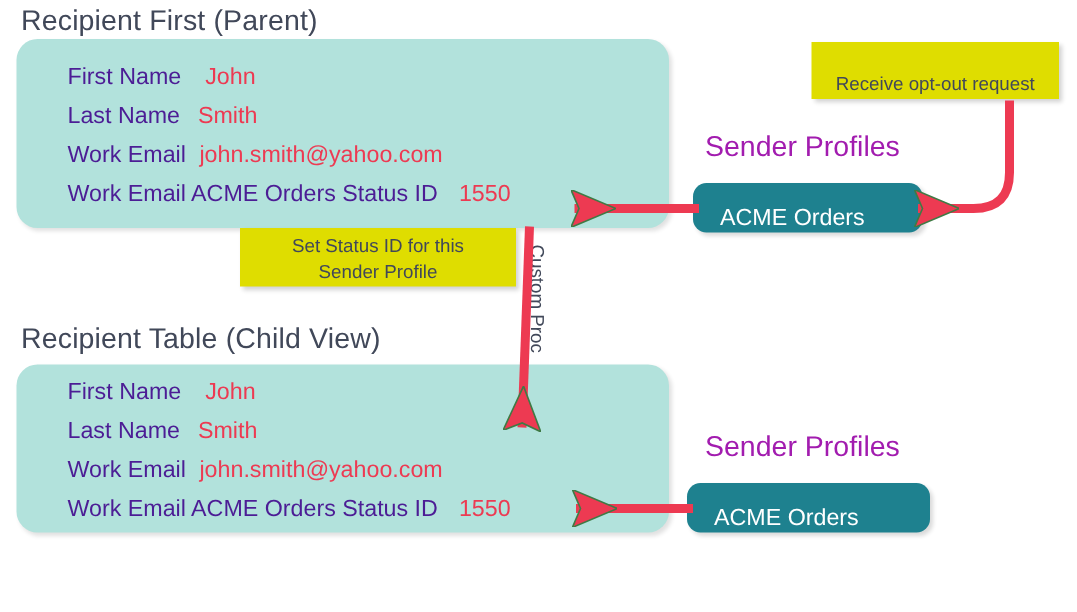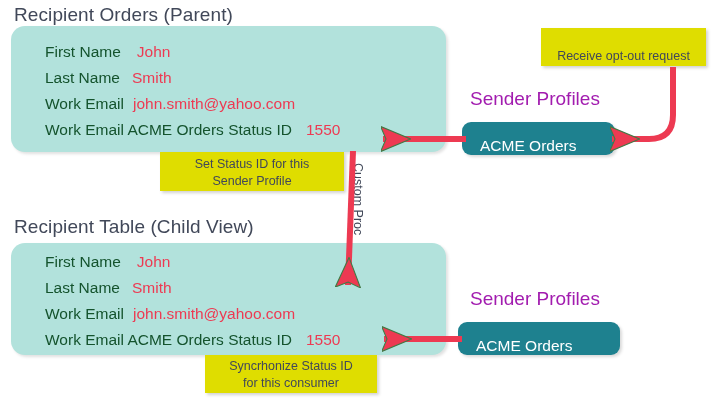--- a/index.html
+++ b/index.html
@@ -51,21 +51,21 @@
   #panel-child  { left: 11px; top: 243px; width: 435px; height: 112px; }
 
   .row {
     position: absolute;
     left: 34px;
     white-space: nowrap;
     font-size: 15.5px;
     line-height: 1;
   }
   .row .lbl {
-    color: #14532d;
+    color: #4c1d95;
   }
   .row .val {
     color: #ed3a52;
   }
   .row .val.pad-a { padding-left: 16px; }
   .row .val.pad-b { padding-left: 12px; }
   .row .val.pad-c { padding-left: 9px; }
   .row .val.pad-d { padding-left: 14px; }
 
   
@@ -124,21 +124,21 @@
     width: 718px;
     height: 408px;
     pointer-events: none;
   }
 </style>
 </head>
 <body>
 
 <div id="canvas">
 
-  <div class="section-title" id="title-parent">Recipient Orders (Parent)</div>
+  <div class="section-title" id="title-parent">Recipient First (Parent)</div>
 
   <div class="section-title" id="title-child">Recipient Table (Child View)</div>
 
   <div class="sp-title" id="sp-title-top">Sender Profiles</div>
 
   <div class="sp-title" id="sp-title-bottom">Sender Profiles</div>
 
   <div class="panel" id="panel-parent">
 
     <div class="row" style="top:18px;">
@@ -187,24 +187,20 @@
 
   <div class="callout" id="callout-optout">
     <span>Receive opt-out request</span>
   </div>
 
   <div class="callout" id="callout-set">
     <span>Set Status ID for this</span>
     <span>Sender Profile</span>
   </div>
 
-  <div class="callout" id="callout-sync">
-    <span>Syncrhonize Status ID</span>
-    <span>for this consumer</span>
-  </div>
 
   <div id="custom-proc-label">Custom Proc</div>
 
   <svg id="arrows" viewBox="0 0 718 408">
     <defs>
       <marker id="arrowhead" markerWidth="5" markerHeight="4.2" refX="4.6" refY="2.1" orient="auto" markerUnits="strokeWidth">
         <path d="M0,2.1 L5,0 L4.1,2.1 L5,4.2 Z" fill="#ed3a52" stroke="#3f7a45" stroke-width="0.18"></path>
       </marker>
       <marker id="arrowhead2" markerWidth="5" markerHeight="4.2" refX="4.6" refY="2.1" orient="auto" markerUnits="strokeWidth">
         <path d="M0,2.1 L5,0 L4.1,2.1 L5,4.2 Z" fill="#ed3a52" stroke="#3f7a45" stroke-width="0.18"></path>

